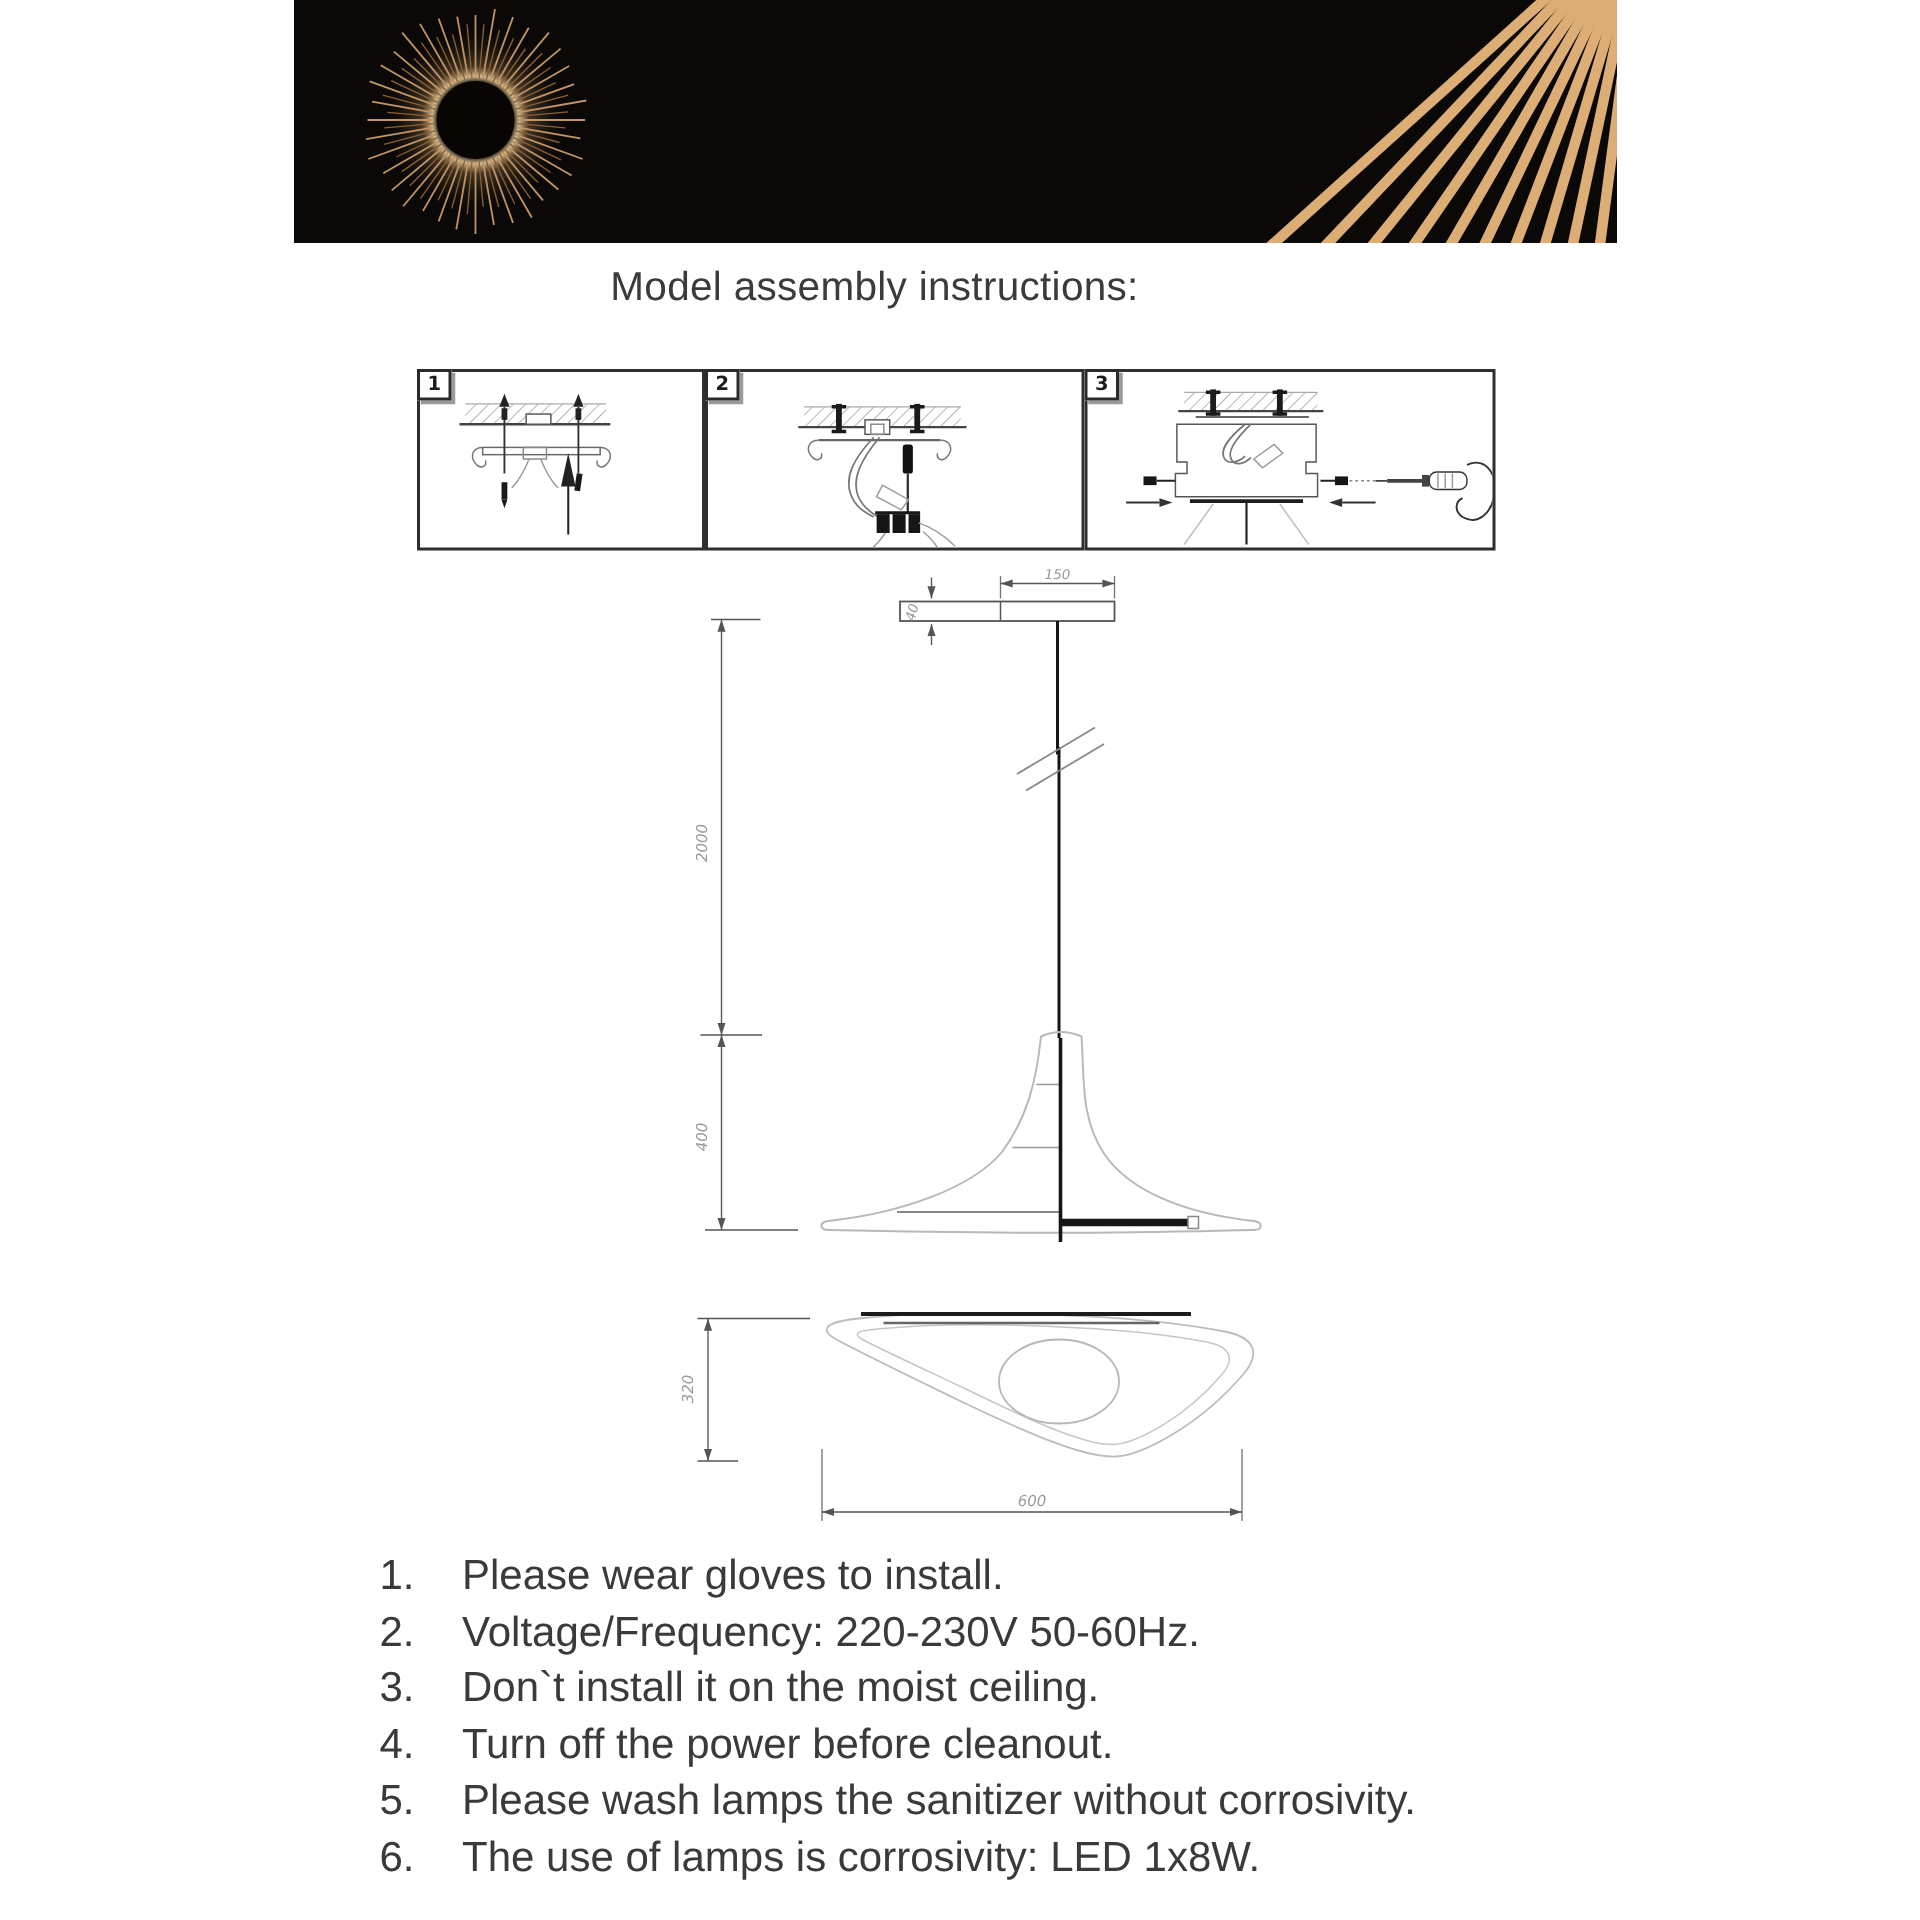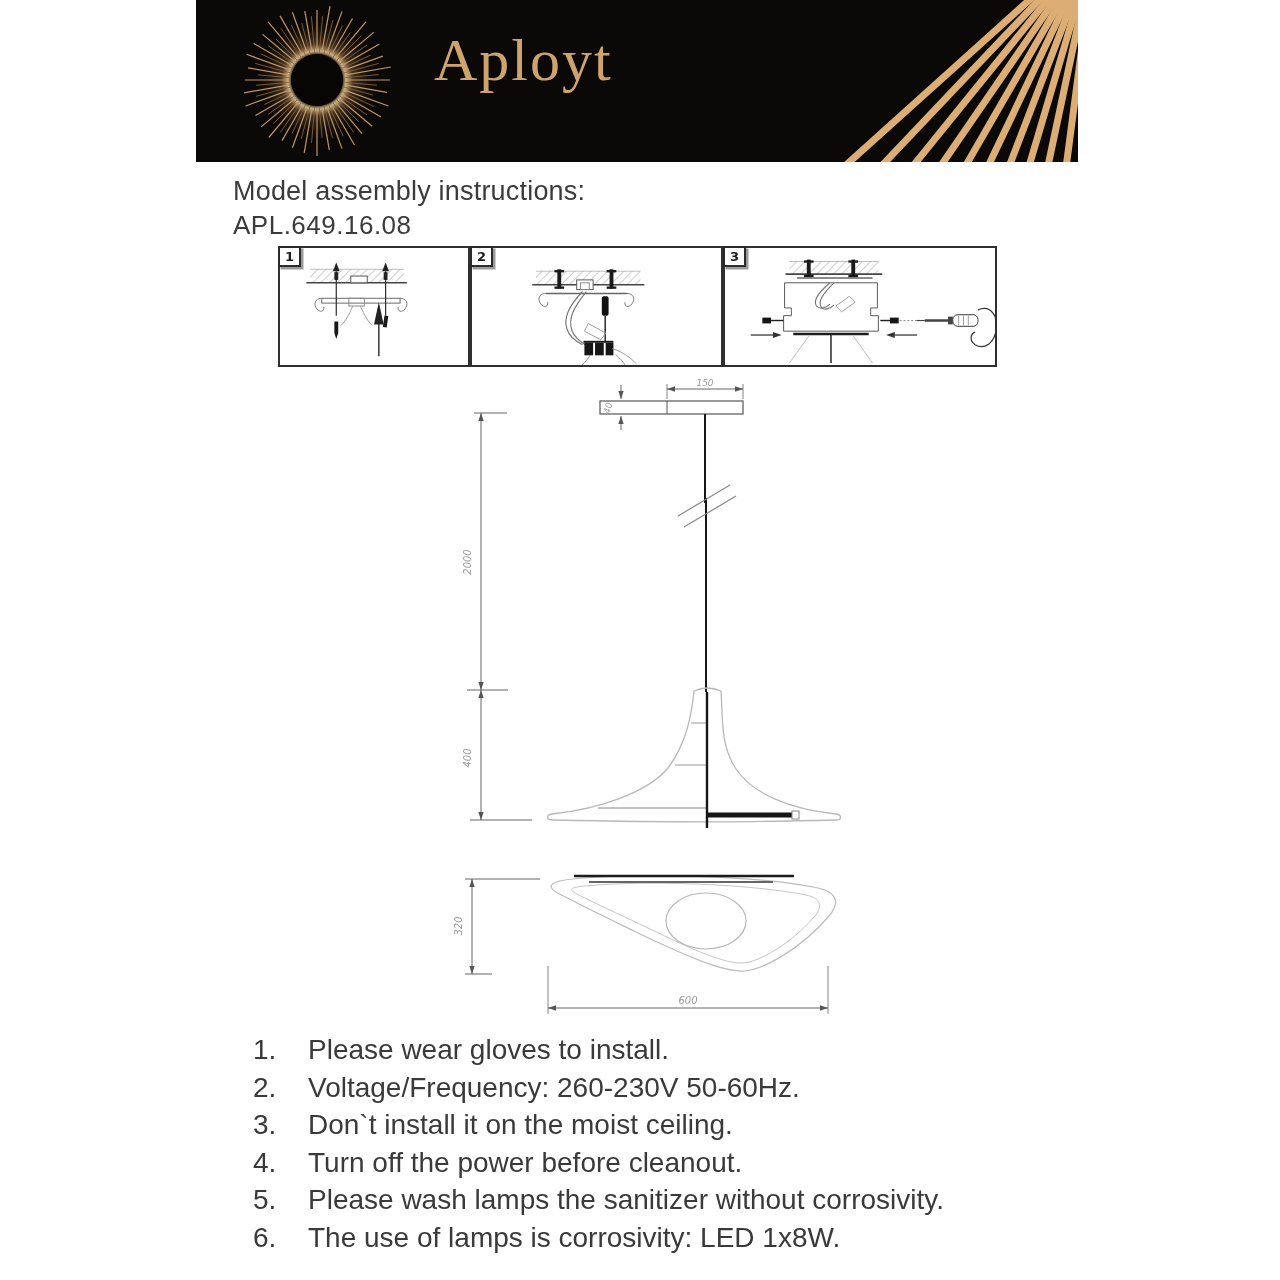--- a/index.html
+++ b/index.html
@@ -7,21 +7,21 @@
         font-family:"Liberation Sans",sans-serif;color:#3a3a3a;}
   *{box-sizing:border-box;}
 
   
   .banner{position:absolute;left:196px;top:0;width:882px;height:162px;background:#0b0907;overflow:hidden;}
   .banner svg{position:absolute;left:0;top:0;}
   .brand-text{position:absolute;left:238px;top:30px;font-family:"Liberation Serif",serif;
               font-size:60px;font-weight:400;color:#cfa46c;letter-spacing:2px;line-height:1;}
 
   
-  .title-block{position:absolute;left:233px;top:176px;width:700px;text-align:left;}
+  .title-block{position:absolute;left:233px;top:176px;width:700px;text-align:center;}
   .title-line1{font-size:27px;font-weight:500;color:#3b3b3b;letter-spacing:.2px;}
   .title-line2{font-size:26px;font-weight:500;color:#3b3b3b;margin-top:3px;letter-spacing:.5px;}
 
   
   .panel{position:absolute;top:246px;height:121px;border:2px solid #2f2f2f;background:#fff;}
   .panel svg{display:block;}
   .badge{position:absolute;left:-2px;top:-2px;width:23px;height:21px;background:#fff;
          border:2px solid #2a2a2a;box-shadow:2.5px 2.5px 0 rgba(30,30,30,.45);
          display:flex;align-items:center;justify-content:center;
          font:600 13px "DejaVu Sans",sans-serif;color:#1c1c1c;}
@@ -138,26 +138,24 @@
           <line x1="900" y1="-60" x2="678.5" y2="687.9" stroke="#dcae76" stroke-width="7" stroke-linecap="round"></line>
           <line x1="900" y1="-60" x2="620.5" y2="668.2" stroke="#dcae76" stroke-width="7" stroke-linecap="round"></line>
           <line x1="900" y1="-60" x2="564.2" y2="644.0" stroke="#dcae76" stroke-width="7" stroke-linecap="round"></line>
           <line x1="900" y1="-60" x2="510.0" y2="615.5" stroke="#dcae76" stroke-width="7" stroke-linecap="round"></line>
           <line x1="900" y1="-60" x2="458.2" y2="582.8" stroke="#dcae76" stroke-width="7" stroke-linecap="round"></line>
           <line x1="900" y1="-60" x2="409.1" y2="546.2" stroke="#dcae76" stroke-width="7" stroke-linecap="round"></line>
           <line x1="900" y1="-60" x2="363.1" y2="505.8" stroke="#dcae76" stroke-width="7" stroke-linecap="round"></line>
           <line x1="900" y1="-60" x2="320.3" y2="461.9" stroke="#dcae76" stroke-width="7" stroke-linecap="round"></line>
         </g>
     </svg>
-    <div class="brand-text">Aployt</div>
   </div>
 
   <div class="title-block">
     <div class="title-line1">Model assembly instructions:</div>
-    <div class="title-line2">APL.649.16.08</div>
   </div>
 
   <div class="panel" style="left:278px;width:192px;">
     <div class="badge">1</div>
     <svg width="188" height="117" viewBox="0 0 192 121">
       <defs>
         <pattern id="hatch" width="6" height="6" patternUnits="userSpaceOnUse" patternTransform="rotate(45)">
           <line x1="0" y1="0" x2="0" y2="6" stroke="#9b9b9b" stroke-width="1"></line>
         </pattern>
       </defs>
@@ -389,21 +387,21 @@
     </g>
   </svg>
 
   <div class="notes">
     <div class="note-row">
       <span class="note-num">1.</span>
       <span class="note-text">Please wear gloves to install.</span>
     </div>
     <div class="note-row">
       <span class="note-num">2.</span>
-      <span class="note-text">Voltage/Frequency: 260-230V 50-60Hz.</span>
+      <span class="note-text">Voltage/Frequency: 220-230V 50-60Hz.</span>
     </div>
     <div class="note-row">
       <span class="note-num">3.</span>
       <span class="note-text">Don`t install it on the moist ceiling.</span>
     </div>
     <div class="note-row">
       <span class="note-num">4.</span>
       <span class="note-text">Turn off the power before cleanout.</span>
     </div>
     <div class="note-row">

